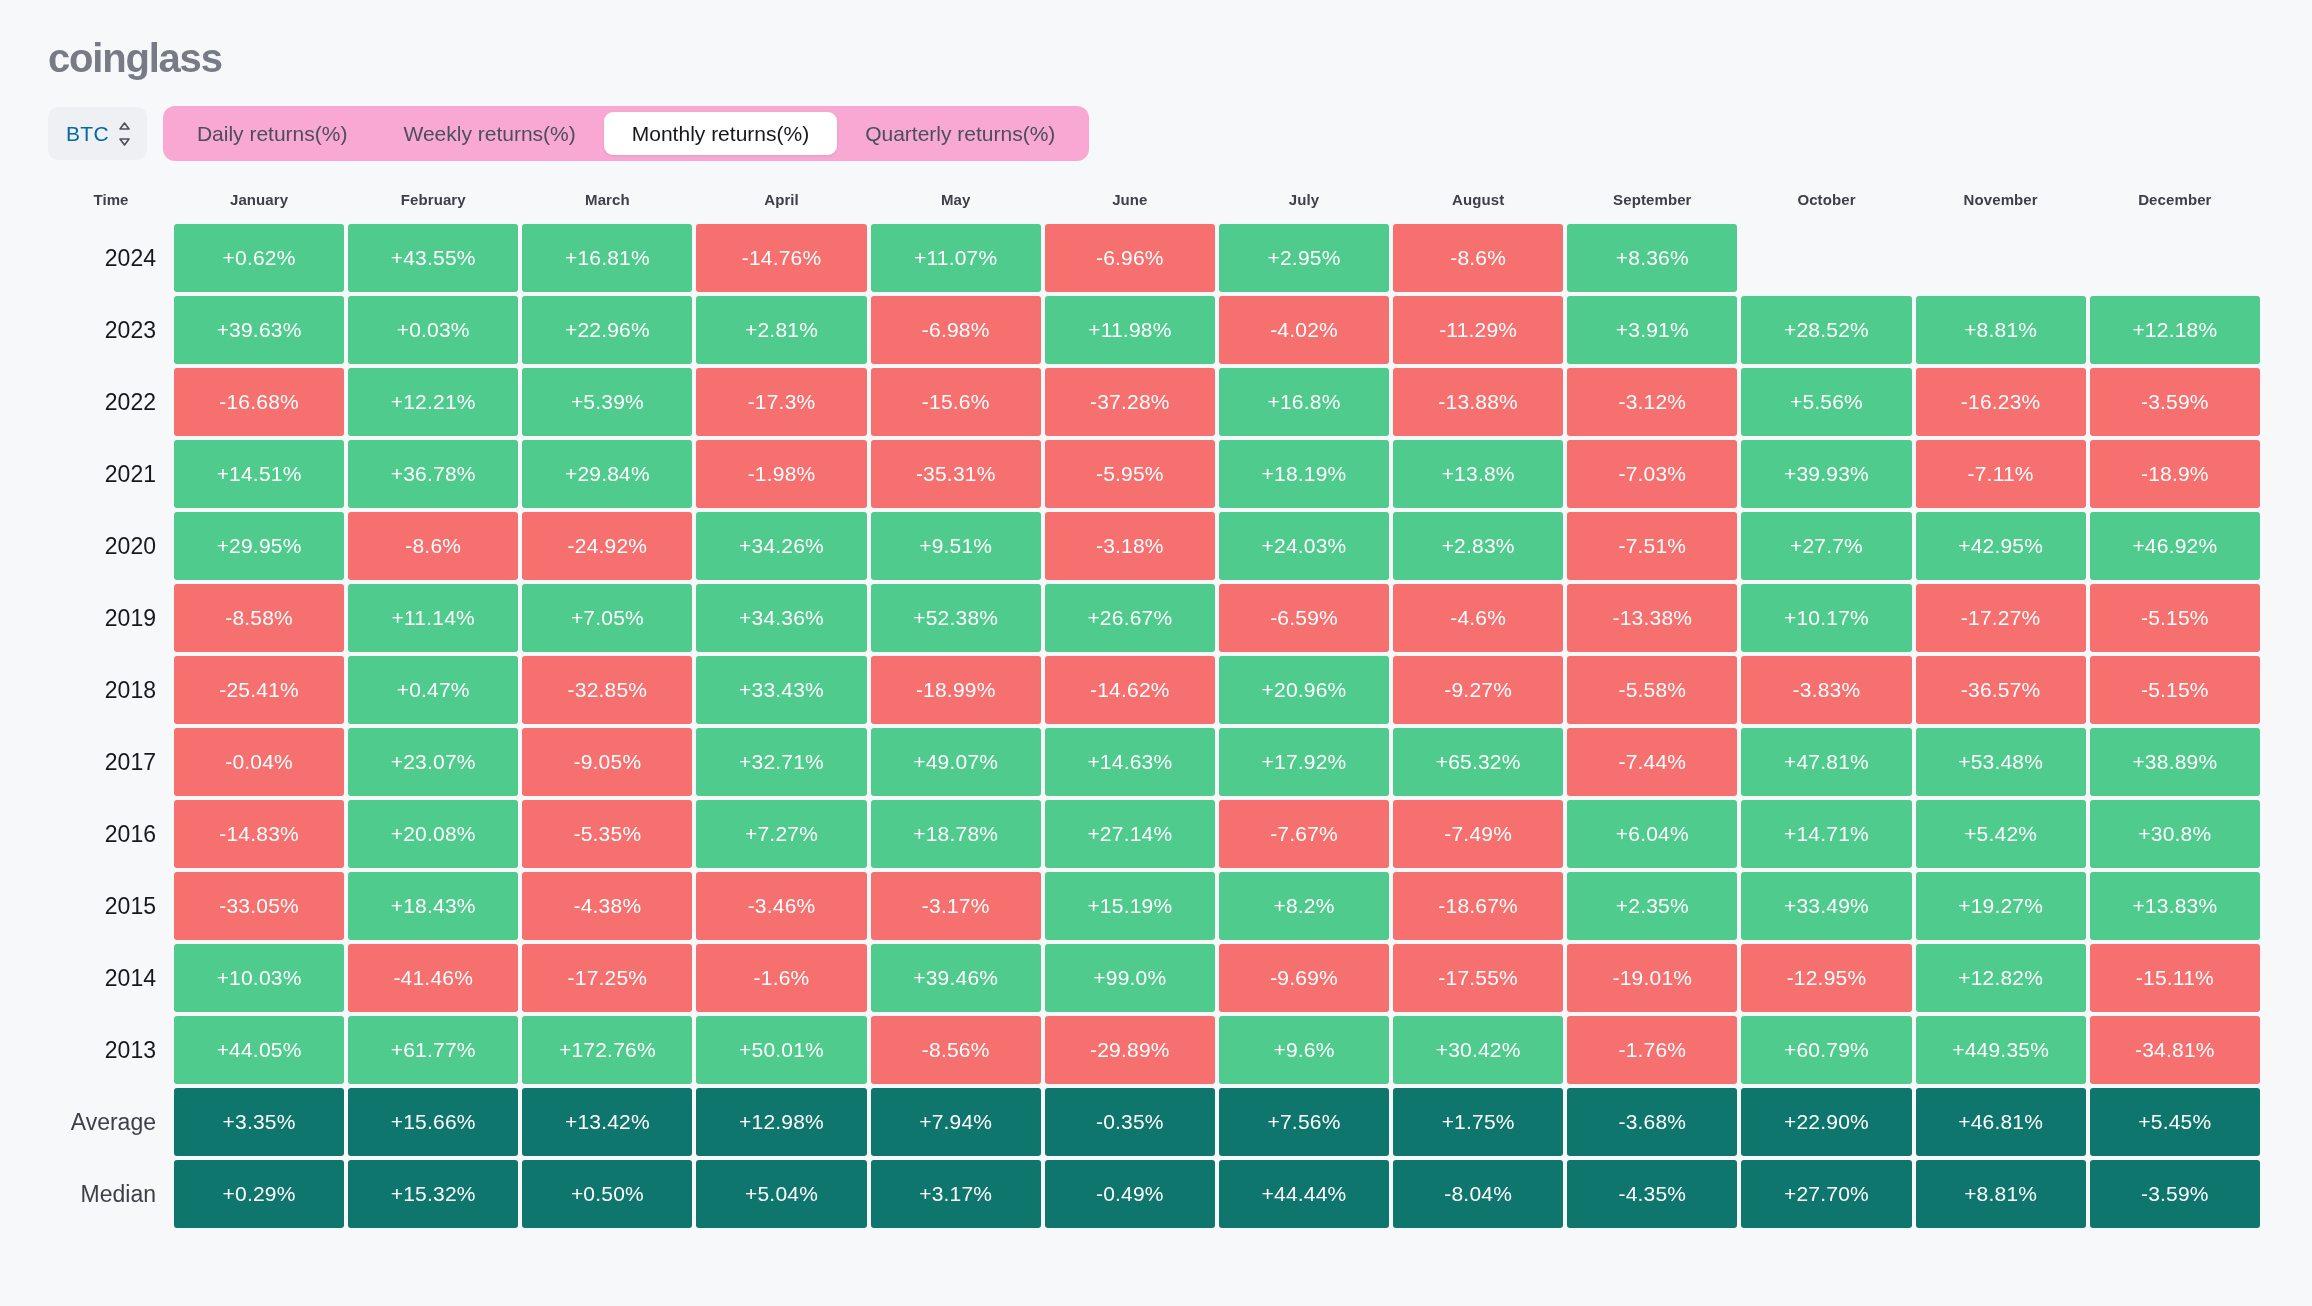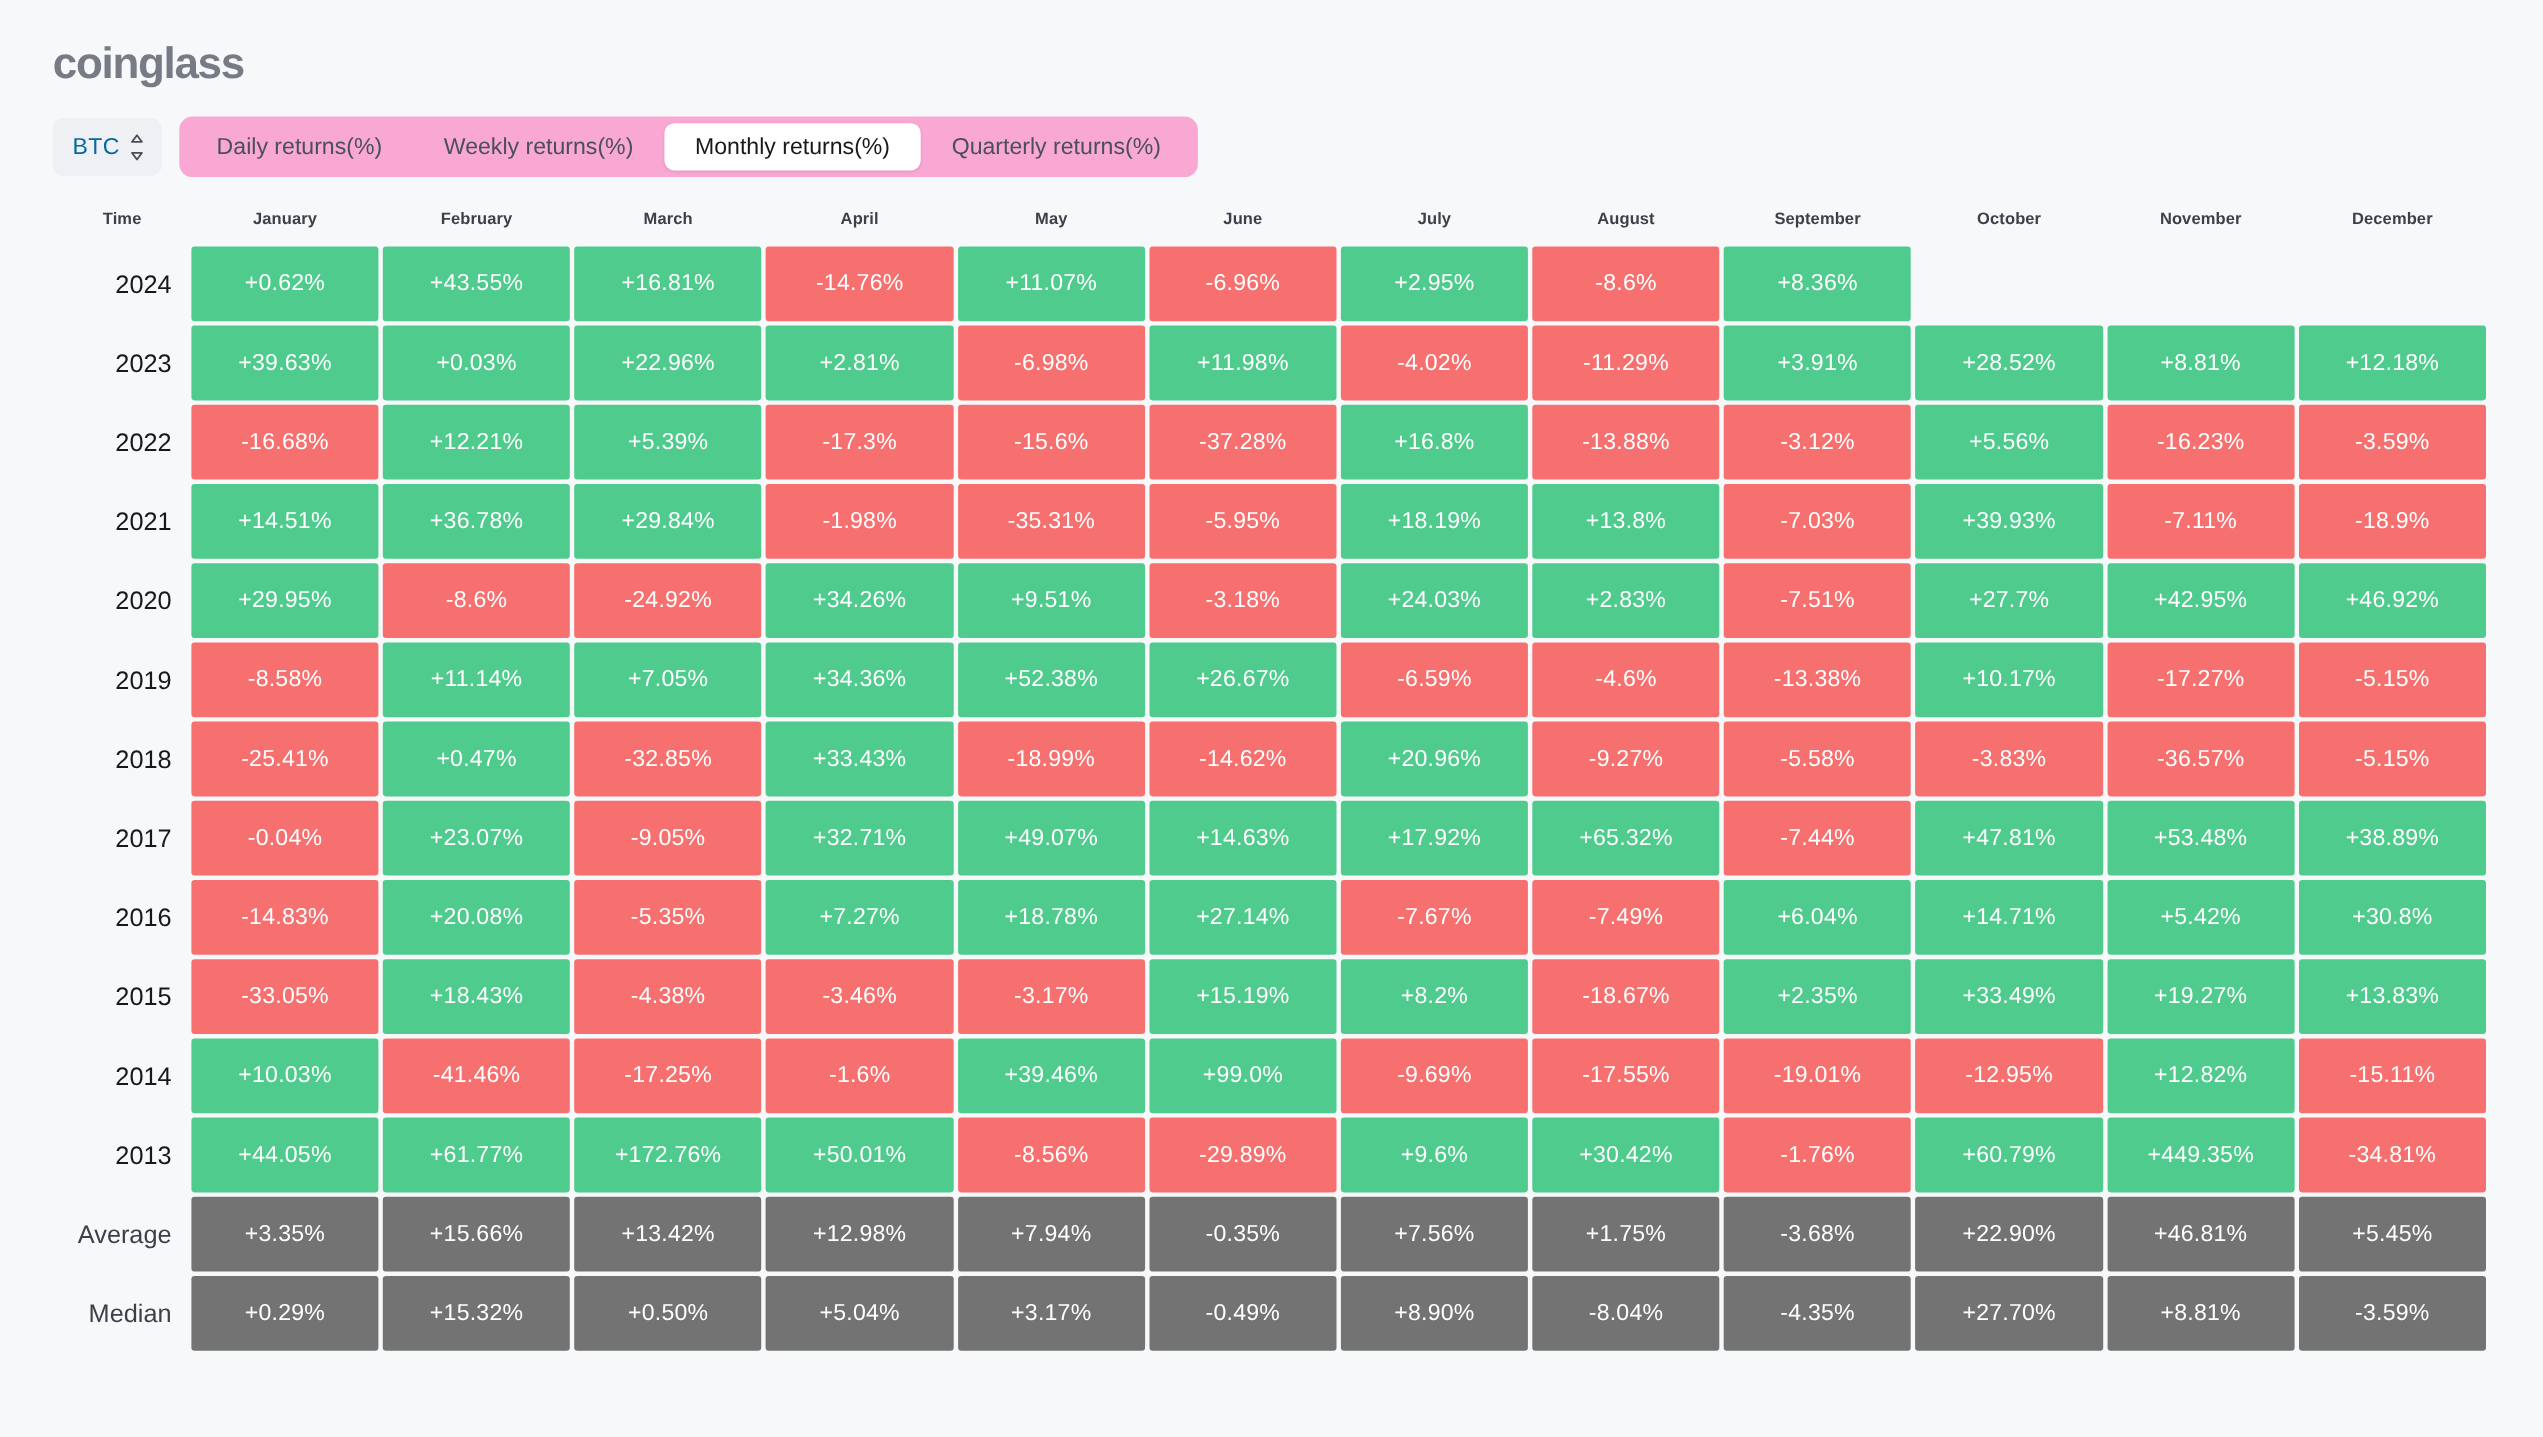--- a/index.html
+++ b/index.html
@@ -142,21 +142,21 @@
     height: 68px;
     text-align: center;
     vertical-align: middle;
     font-size: 21px;
     color: #ffffff;
     border-radius: 3px;
     letter-spacing: 0.2px;
   }
   td.cell.pos { background: #4ecb8d; }
   td.cell.neg { background: #f6706f; }
-  td.cell.stat { background: #737373; }
+  td.cell.stat { background: #0f766e; }
   td.cell.empty { background: transparent; }
 </style>
 </head>
 <body>
 
 <div class="page">
 
   <div class="header">
     <div class="brand-logo">coinglass</div>
   </div>
@@ -399,21 +399,21 @@
             <td class="cell stat">+5.45%</td>
           </tr>
           <tr>
             <td class="stat-label">Median</td>
             <td class="cell stat">+0.29%</td>
             <td class="cell stat">+15.32%</td>
             <td class="cell stat">+0.50%</td>
             <td class="cell stat">+5.04%</td>
             <td class="cell stat">+3.17%</td>
             <td class="cell stat">-0.49%</td>
-            <td class="cell stat">+8.90%</td>
+            <td class="cell stat">+44.44%</td>
             <td class="cell stat">-8.04%</td>
             <td class="cell stat">-4.35%</td>
             <td class="cell stat">+27.70%</td>
             <td class="cell stat">+8.81%</td>
             <td class="cell stat">-3.59%</td>
           </tr>
         </tbody>
     </table>
   </div>
 

